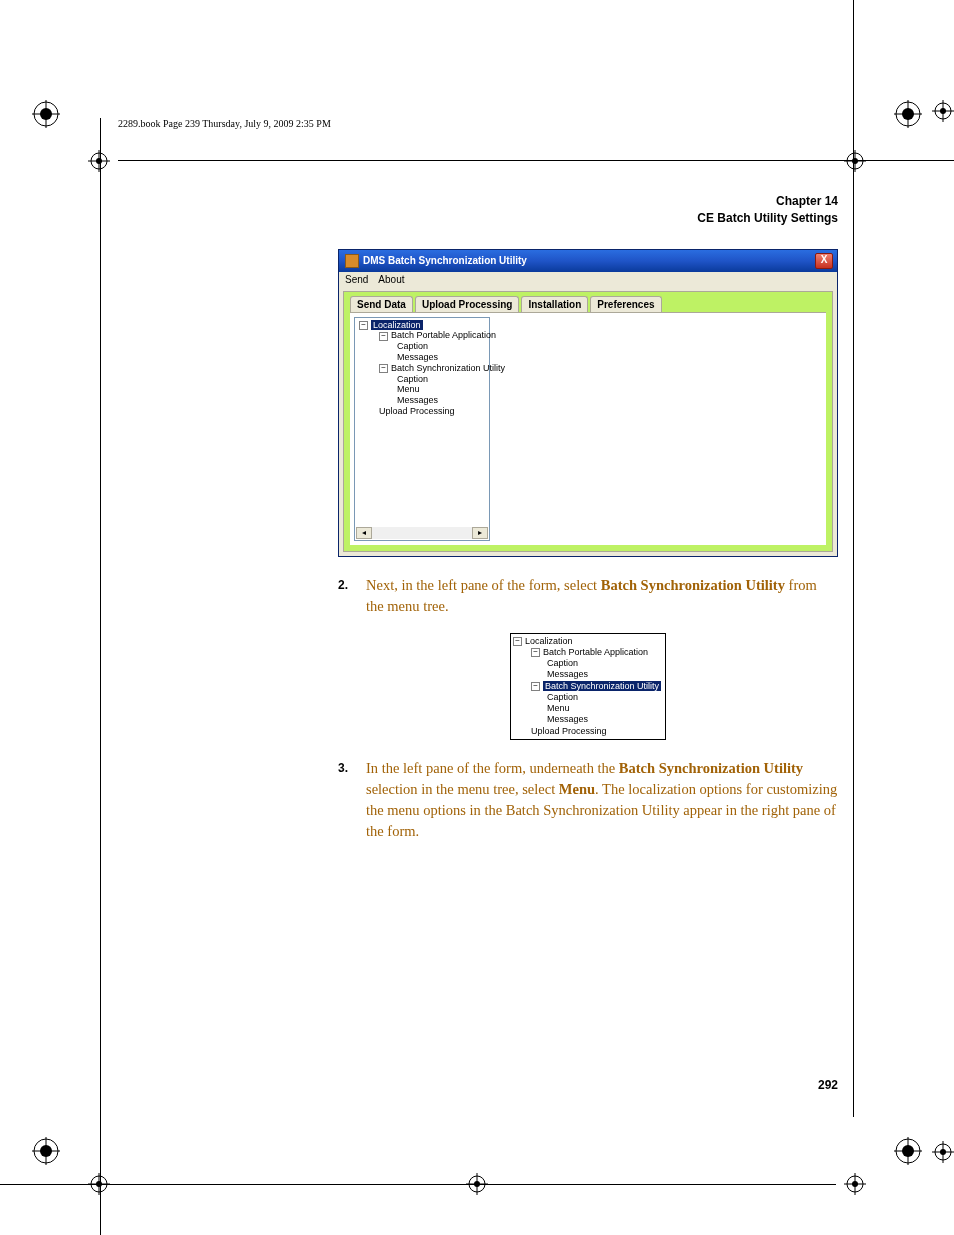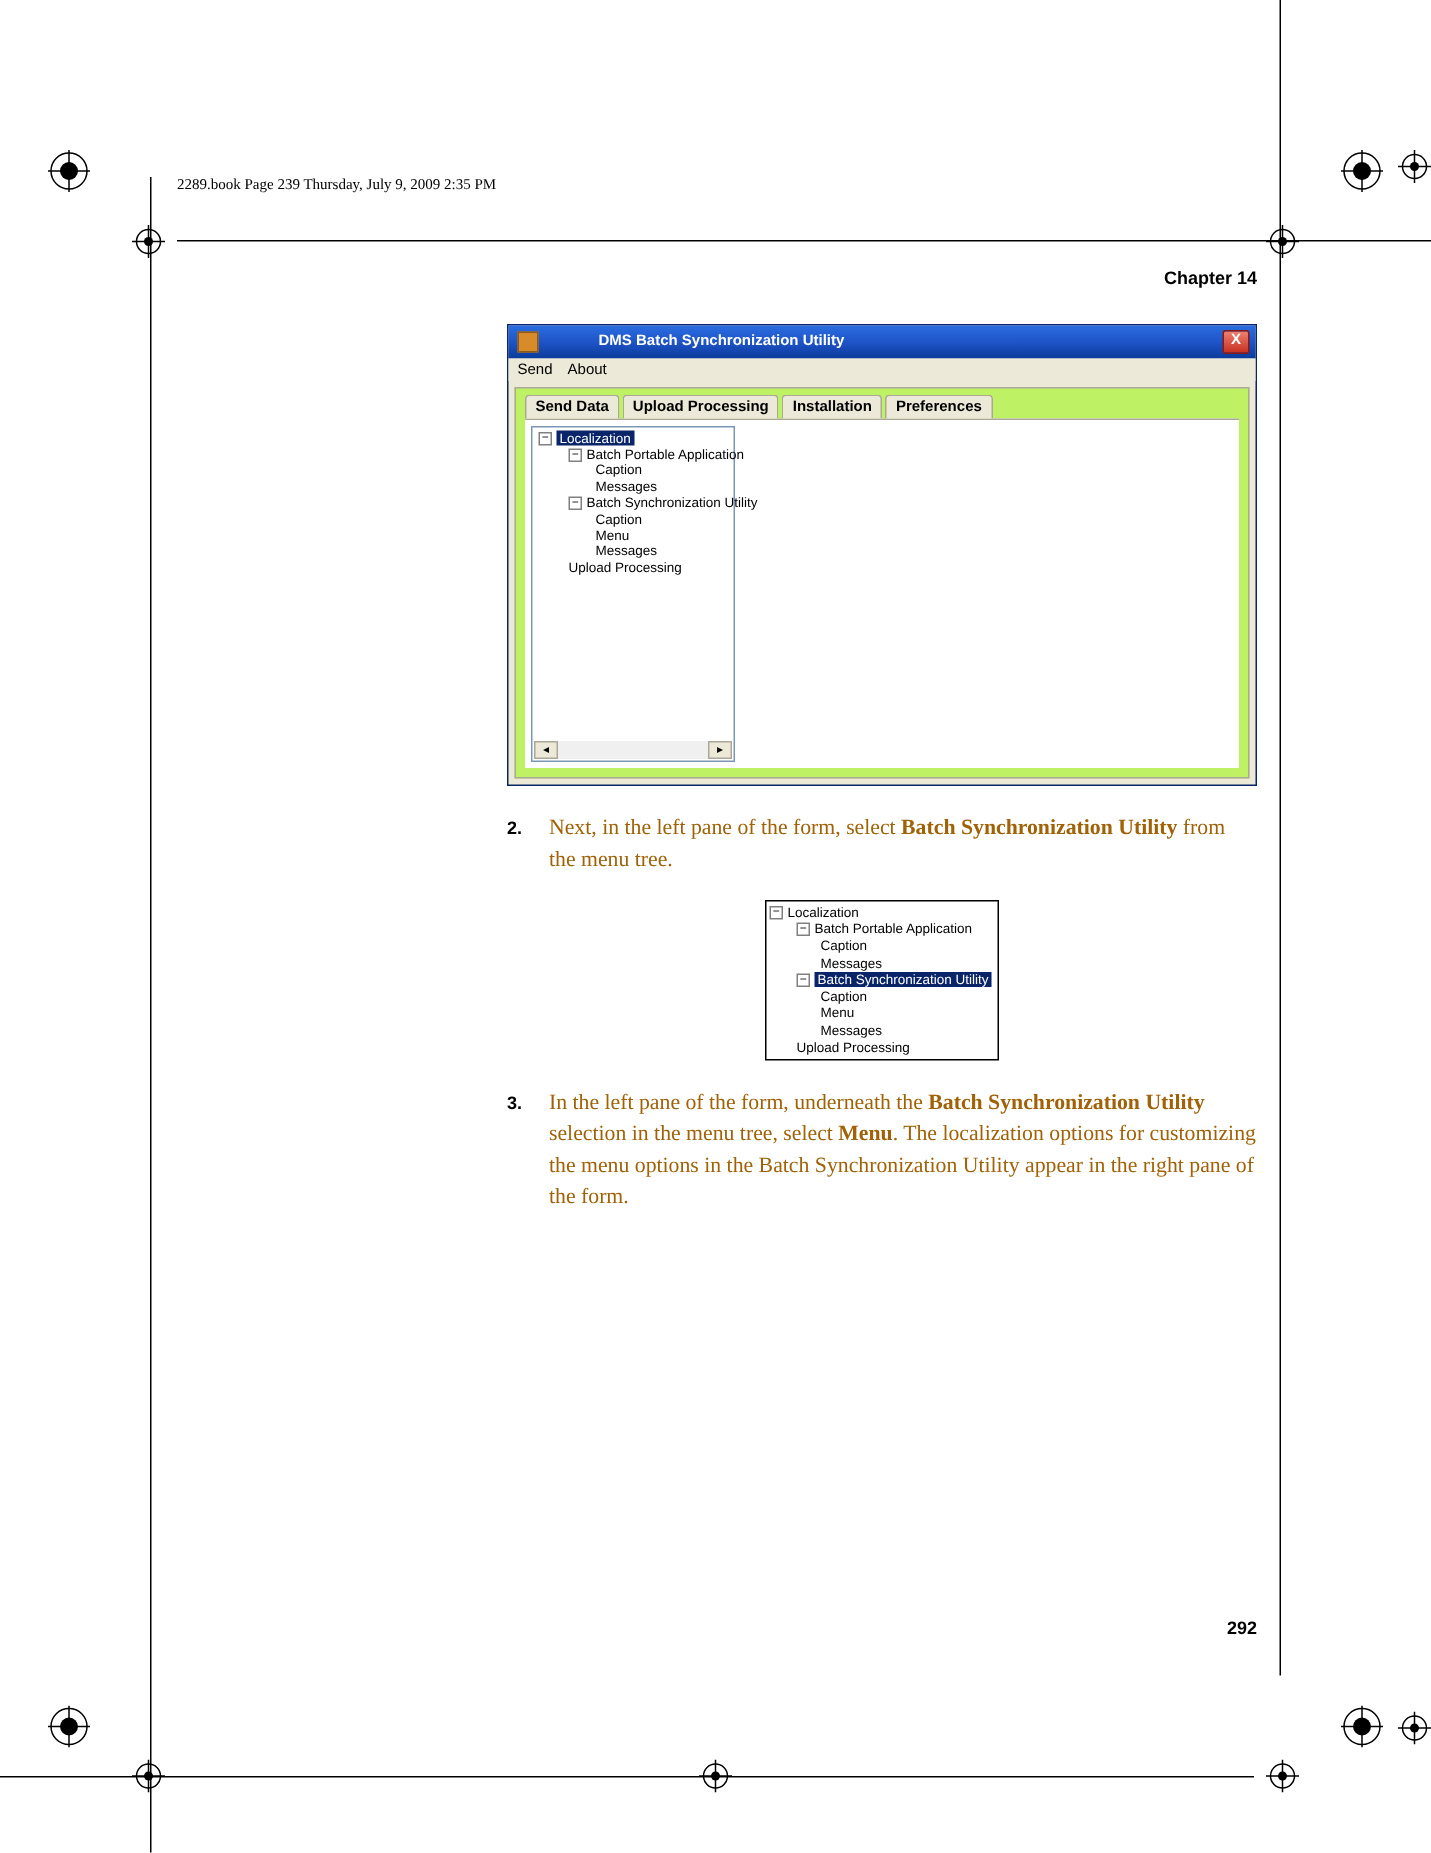--- a/index.html
+++ b/index.html
@@ -32,21 +32,21 @@
 
   .page {
     position: absolute;
     left: 118px;
     top: 118px;
     width: 720px;
   }
   .book-line {
     font-size: 10px;
     color: #000;
-    margin-bottom: 48px;
+    margin-bottom: 64px;
   }
   .chapter-header {
     text-align: right;
     font-family: Arial, Helvetica, sans-serif;
     font-weight: bold;
     font-size: 12px;
     line-height: 1.4;
     margin-bottom: 22px;
   }
 
@@ -68,21 +68,21 @@
     display: flex;
     align-items: center;
     gap: 4px;
   }
   .titlebar .app-icon {
     width: 12px;
     height: 12px;
     background: #d88b2a;
     border: 1px solid #8a5a1a;
   }
-  .titlebar .title-text { flex: 1; margin-left: 36px; }
+  .titlebar .title-text { flex: 1; }
   .titlebar .close-btn {
     width: 16px;
     height: 14px;
     background: linear-gradient(#f08070, #c73020);
     border: 1px solid #8a1a10;
     color: #fff;
     font-weight: bold;
     font-size: 10px;
     text-align: center;
     line-height: 12px;
@@ -310,20 +310,21 @@
 <div style="position:absolute; left:0; right:118px; bottom:50px; height:1px; background:#000;"></div>
 <div style="position:absolute; top:118px; bottom:0; left:100px; width:1px; background:#000;"></div>
 <div style="position:absolute; top:0; bottom:118px; right:100px; width:1px; background:#000;"></div>
 
 <div class="page">
 
   <div class="book-line">2289.book  Page 239  Thursday, July 9, 2009  2:35 PM</div>
 
   <div class="chapter-header">
     <div>Chapter 14</div>
+    <div>CE Batch Utility Settings</div>
   </div>
 
   <div class="win-dialog">
     <div class="titlebar">
       <span class="app-icon"></span>
       <span class="title-text">DMS Batch Synchronization Utility</span>
       <span class="close-btn">X</span>
     </div>
     <div class="menubar">
       <span>Send</span>

